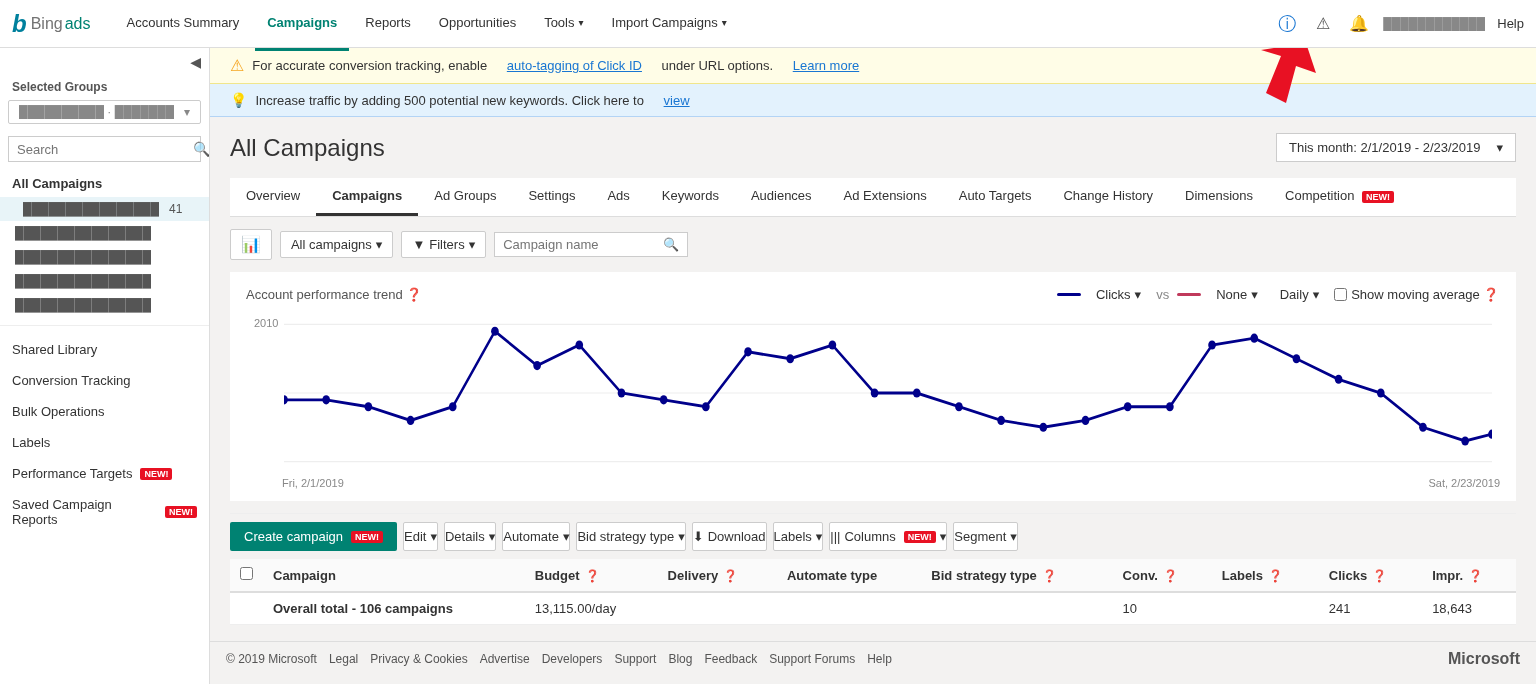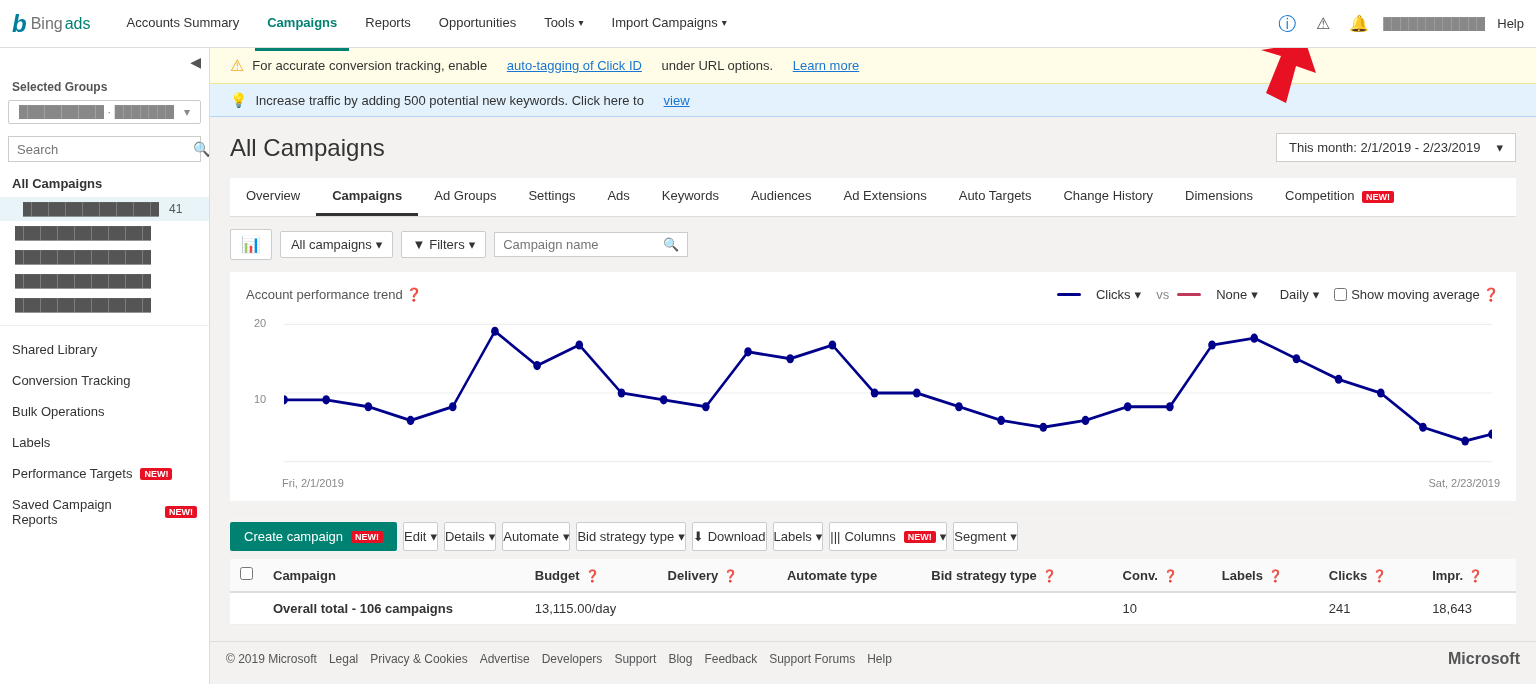--- a/index.html
+++ b/index.html
@@ -125,21 +125,21 @@
     .chart-controls { display: flex; align-items: center; gap: 8px; font-size: 13px; }
     .chart-control-btn {
       display: flex; align-items: center; gap: 4px; cursor: pointer; padding: 2px 6px;
       border: 1px solid transparent;
     }
     .legend-line { display: inline-block; width: 24px; height: 3px; vertical-align: middle; border-radius: 2px; }
     .chart-area { position: relative; height: 160px; margin: 0 8px; }
     .chart-labels { display: flex; justify-content: space-between; font-size: 11px; color: #888; margin-top: 4px; }
     .y-axis-labels {
       position: absolute; left: 0; top: 0; bottom: 0; display: flex;
-      flex-direction: column; justify-content: space-between; padding: 4px 0;
+      justify-content: space-between; padding: 4px 0;
       font-size: 11px; color: #888;
     }
 
     
     .action-bar {
       display: flex; align-items: center; gap: 6px; flex-wrap: wrap;
       padding: 8px 0; border-top: 1px solid #eee;
     }
     .btn-primary {
       background: #008272; color: #fff; border: none; padding: 7px 14px;

